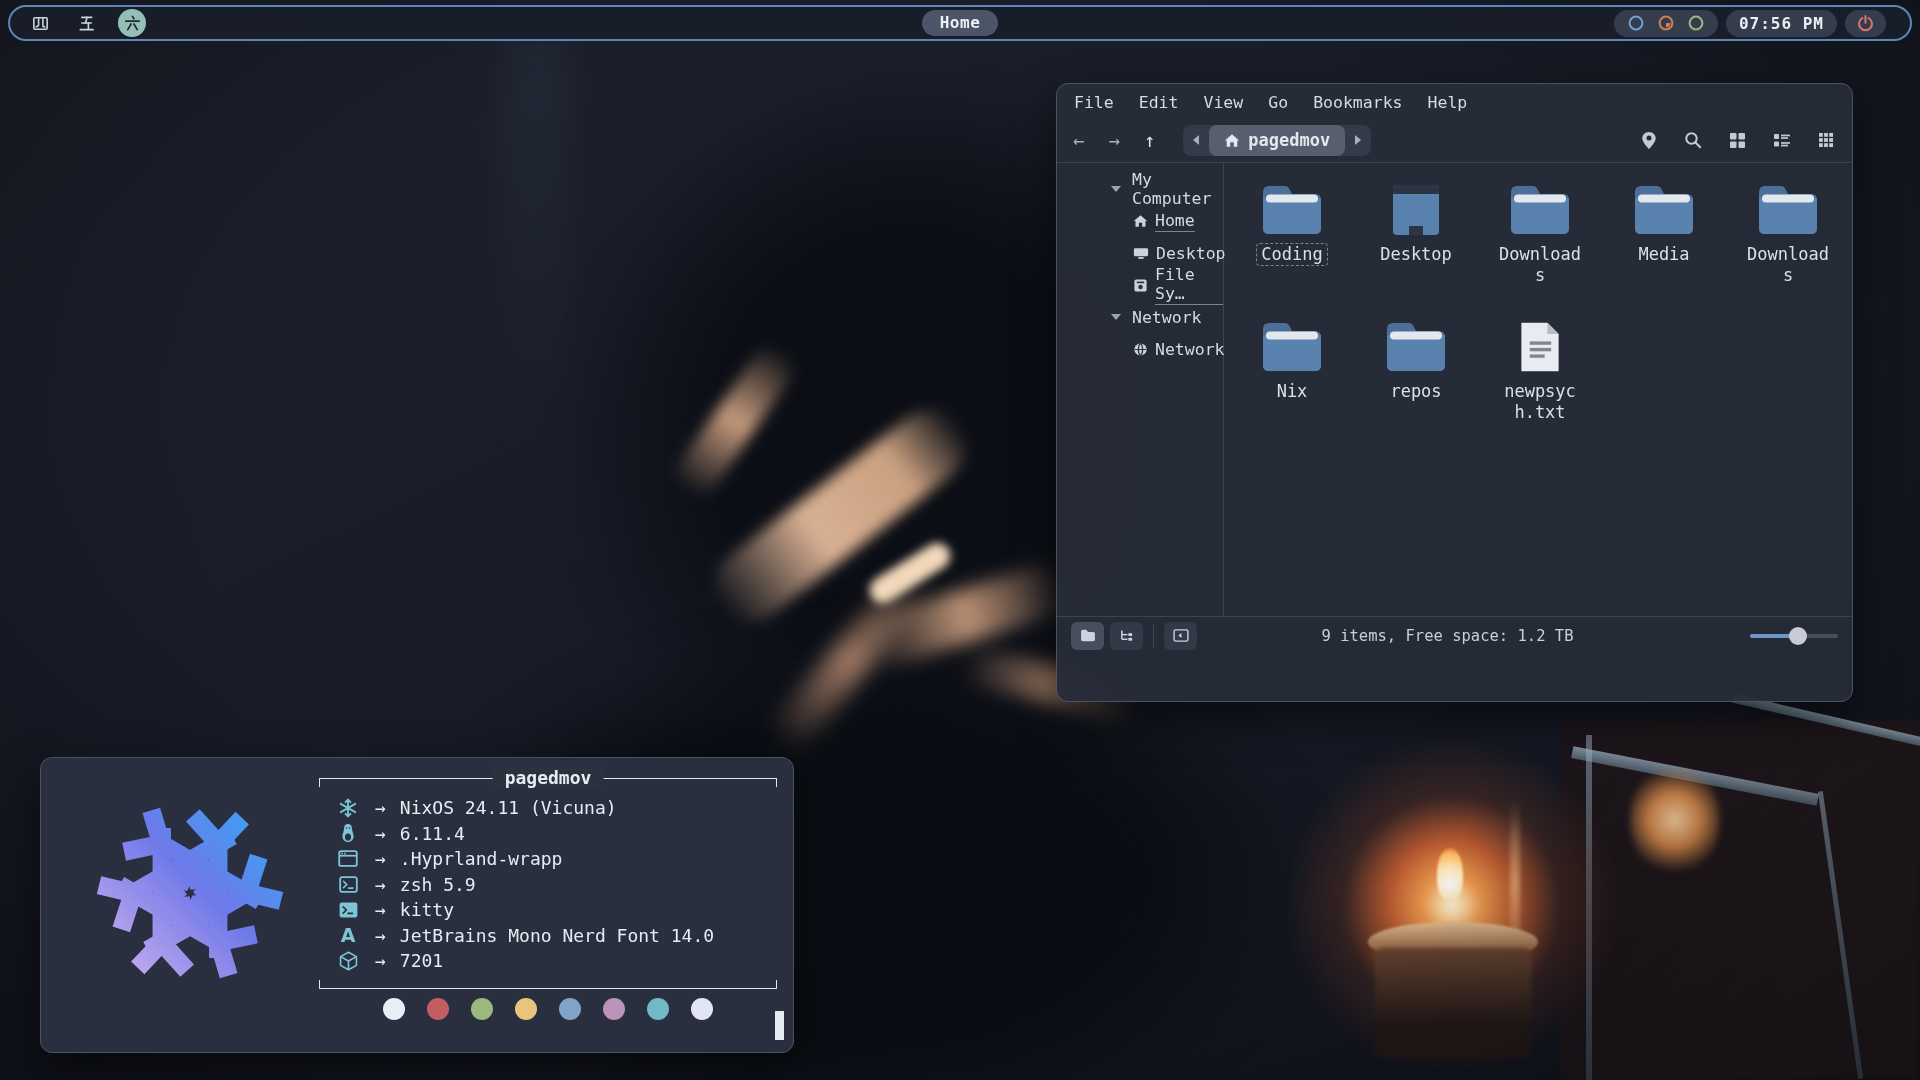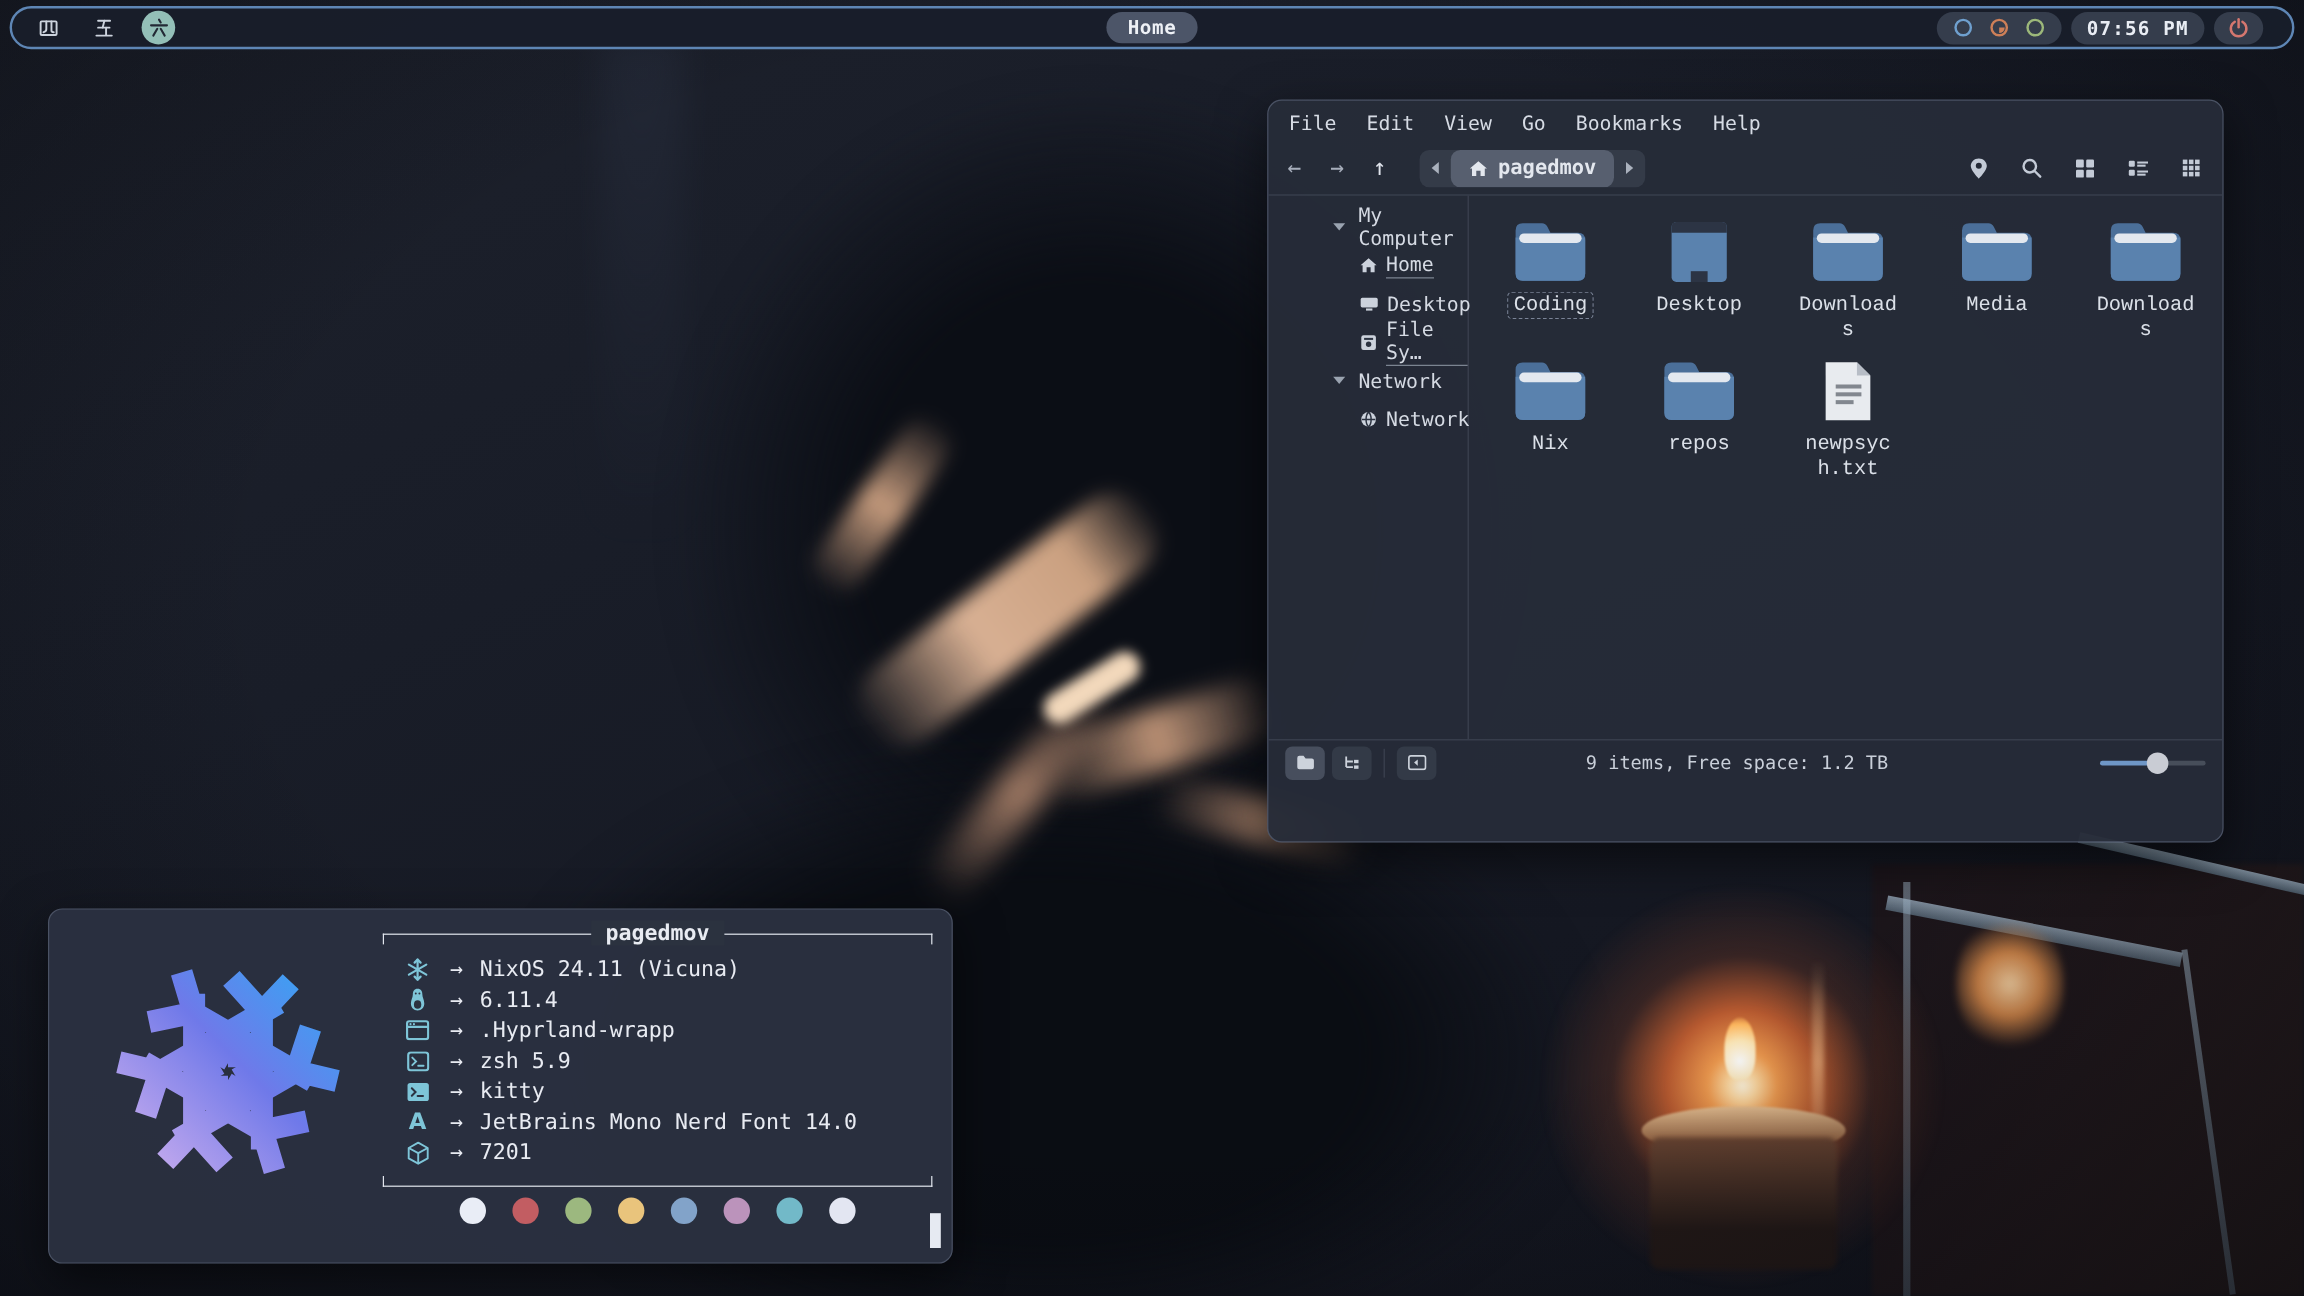--- a/index.html
+++ b/index.html
@@ -84,21 +84,21 @@
   .fm-tools { margin-left:auto; display:flex; align-items:center; gap:27px; color:#c3cad6; }
   .fm-body { display:flex; height:453px; }
   .fm-sidebar { width:167px; border-right:1px solid #3c4352; padding-top:10px; font-size:16.5px;padding-left:44px; }
   .sb-row { height:32px; display:flex; align-items:center; gap:7px; padding-left:10px; color:#d5dae3; }
   .sb-item { padding-left:32px; }
   .sb-caret { width:0; height:0; border-left:5px solid transparent; border-right:5px solid transparent;
               border-top:6px solid #9aa3b0; margin-right:4px; }
   .sb-label.uline { border-bottom:1px solid rgba(195,205,220,.55); padding-bottom:1px; }
   .sb-icon { flex:0 0 auto; display:flex; }
   .fm-files { flex:1; padding:20px 0 0 6px; }
-  .file-grid { display:grid; grid-template-columns:repeat(5,124px); row-gap:11px;font-family:Liberation Mono, monospace; }
+  .file-grid { display:grid; grid-template-columns:repeat(5,124px); row-gap:32px; }
   .file-cell { display:flex; flex-direction:column; align-items:center; gap:6px; }
   .file-label { font-size:17px; color:#dbe0e8; text-align:center; max-width:96px; word-break:break-all; line-height:1.25;
                 padding:0 4px; border:1px dashed transparent; border-radius:4px; }
   .file-cell.selected .file-label { border-color:#79829466; border:1px dashed #7a8396; }
   .fm-statusbar { height:38px; border-top:1px solid #3c4352; display:flex; align-items:center; padding:0 14px; position:relative; }
   .st-btn { width:33px; height:28px; border-radius:6px; background:#333a47; display:flex; align-items:center; justify-content:center; margin-right:6px; }
   .st-btn.active { background:#474e5d; }
   .st-sep { width:1px; height:24px; background:#3c4352; margin:0 10px 0 4px; }
   .st-text { position:absolute; left:0; right:14px; text-align:center; font-size:15.5px; color:#c9cfd9; pointer-events:none; }
   .st-slider { margin-left:auto; width:88px; height:18px; position:relative; display:flex; align-items:center; }

